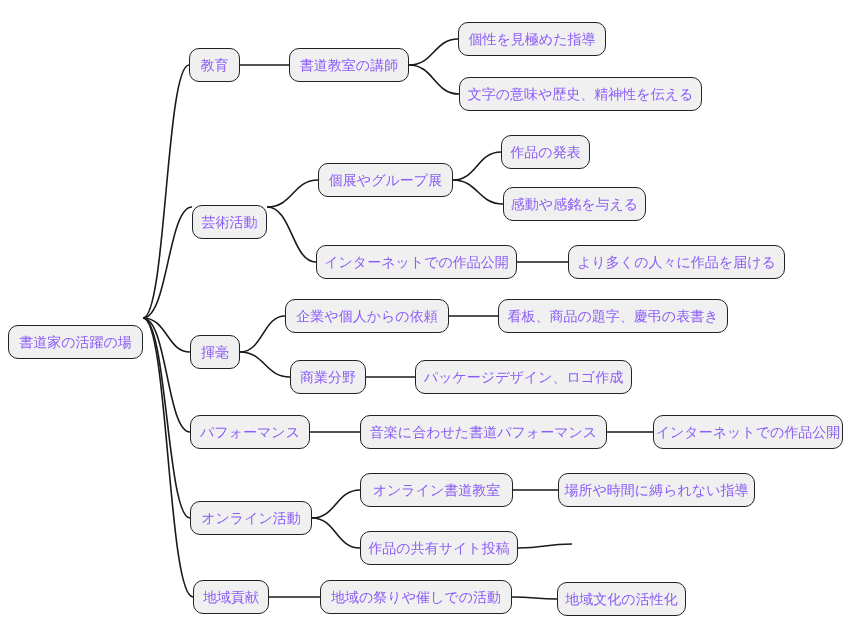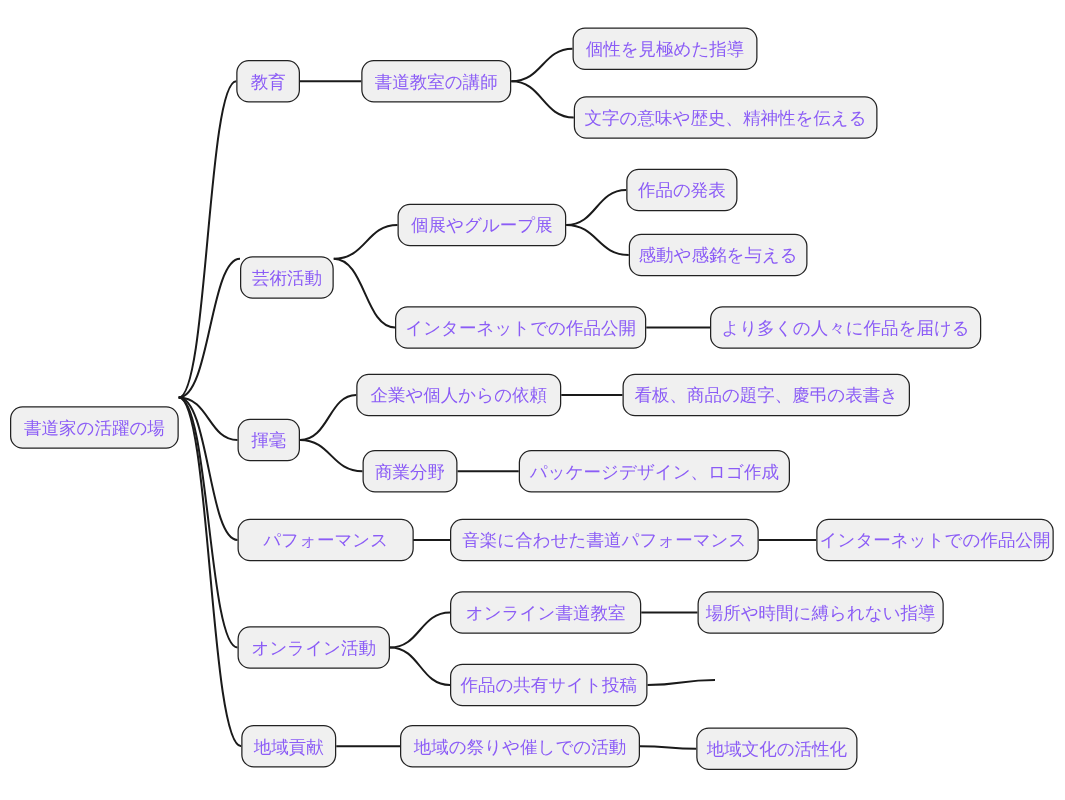--- a/index.html
+++ b/index.html
@@ -96,21 +96,21 @@
   <div class="node" style="left:503px; top:187px; width:143px;">感動や感銘を与える</div>
   <div class="node" style="left:316px; top:245px; width:201px;">インターネットでの作品公開</div>
   <div class="node" style="left:568px; top:245px; width:217px;">より多くの人々に作品を届ける</div>
 
   <div class="node" style="left:190px; top:335px; width:50px;">揮毫</div>
   <div class="node" style="left:285px; top:299px; width:164px;">企業や個人からの依頼</div>
   <div class="node" style="left:498px; top:299px; width:230px;">看板、商品の題字、慶弔の表書き</div>
   <div class="node" style="left:290px; top:360px; width:76px;">商業分野</div>
   <div class="node" style="left:415px; top:360px; width:217px;">パッケージデザイン、ロゴ作成</div>
 
-  <div class="node" style="left:190px; top:415px; width:141px;text-align:right;">パフォーマンス</div>
+  <div class="node" style="left:190px; top:415px; width:120px;text-align:right;">パフォーマンス</div>
   <div class="node" style="left:360px; top:415px; width:247px;">音楽に合わせた書道パフォーマンス</div>
   <div class="node" style="left:653px; top:415px; width:190px;">インターネットでの作品公開</div>
 
   <div class="node" style="left:190px; top:501px; width:122px;">オンライン活動</div>
   <div class="node" style="left:360px; top:473px; width:153px;">オンライン書道教室</div>
   <div class="node" style="left:558px; top:473px; width:197px;">場所や時間に縛られない指導</div>
   <div class="node" style="left:360px; top:531px; width:158px;">作品の共有サイト投稿</div>
 
   <div class="node" style="left:193px; top:580px; width:76px;">地域貢献</div>
   <div class="node" style="left:320px; top:580px; width:192px;">地域の祭りや催しでの活動</div>

